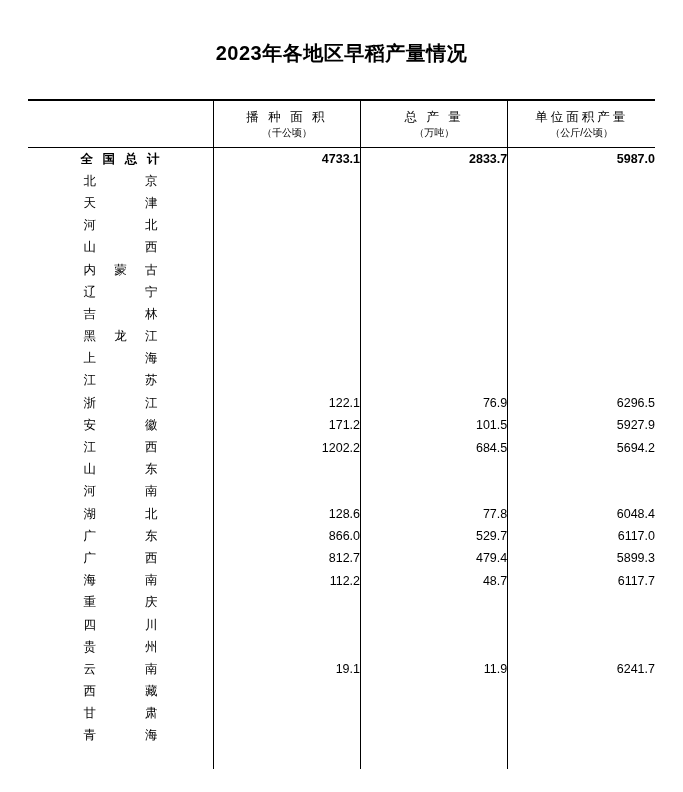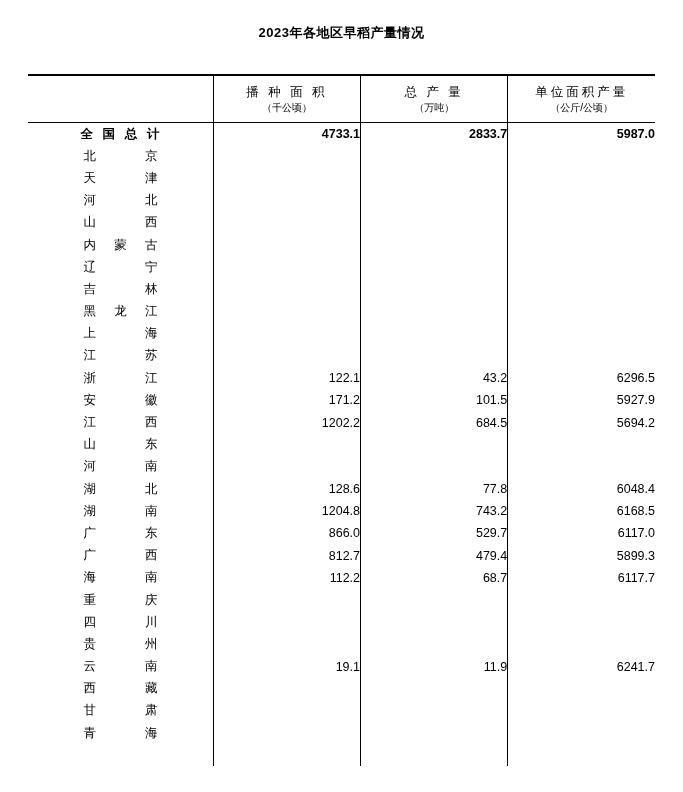--- a/index.html
+++ b/index.html
@@ -16,24 +16,24 @@
     overflow: hidden;
   }
   .page {
     width: 683px;
     height: 792px;
     position: relative;
     box-sizing: border-box;
   }
   .title {
     text-align: center;
-    font-size: 13px;
+    font-size: 20px;
     font-weight: bold;
     letter-spacing: 0.5px;
-    padding-top: 24px;
+    padding-top: 40px;
     padding-bottom: 10px;
   }
   .table-wrap {
     margin: 22px 28px 0 28px;
   }
   table.main {
     border-collapse: collapse;
     width: 627px;
     table-layout: fixed;
     font-size: 12px;
@@ -190,21 +190,21 @@
           </tr>
           <tr class="data">
             <td class="region"><span class="name">江苏</span></td>
             <td class="num sep"></td>
             <td class="num sep"></td>
             <td class="num sep"></td>
           </tr>
           <tr class="data">
             <td class="region"><span class="name">浙江</span></td>
             <td class="num sep">122.1</td>
-            <td class="num sep">43.2</td>
+            <td class="num sep">76.9</td>
             <td class="num sep">6296.5</td>
           </tr>
           <tr class="data">
             <td class="region"><span class="name">安徽</span></td>
             <td class="num sep">171.2</td>
             <td class="num sep">101.5</td>
             <td class="num sep">5927.9</td>
           </tr>
           <tr class="data">
             <td class="region"><span class="name">江西</span></td>
@@ -224,41 +224,35 @@
             <td class="num sep"></td>
             <td class="num sep"></td>
           </tr>
           <tr class="data">
             <td class="region"><span class="name">湖北</span></td>
             <td class="num sep">128.6</td>
             <td class="num sep">77.8</td>
             <td class="num sep">6048.4</td>
           </tr>
           <tr class="data">
-            <td class="region"><span class="name">湖南</span></td>
-            <td class="num sep">1204.8</td>
-            <td class="num sep">743.2</td>
-            <td class="num sep">6168.5</td>
-          </tr>
-          <tr class="data">
             <td class="region"><span class="name">广东</span></td>
             <td class="num sep">866.0</td>
             <td class="num sep">529.7</td>
             <td class="num sep">6117.0</td>
           </tr>
           <tr class="data">
             <td class="region"><span class="name">广西</span></td>
             <td class="num sep">812.7</td>
             <td class="num sep">479.4</td>
             <td class="num sep">5899.3</td>
           </tr>
           <tr class="data">
             <td class="region"><span class="name">海南</span></td>
             <td class="num sep">112.2</td>
-            <td class="num sep">68.7</td>
+            <td class="num sep">48.7</td>
             <td class="num sep">6117.7</td>
           </tr>
           <tr class="data">
             <td class="region"><span class="name">重庆</span></td>
             <td class="num sep"></td>
             <td class="num sep"></td>
             <td class="num sep"></td>
           </tr>
           <tr class="data">
             <td class="region"><span class="name">四川</span></td>

